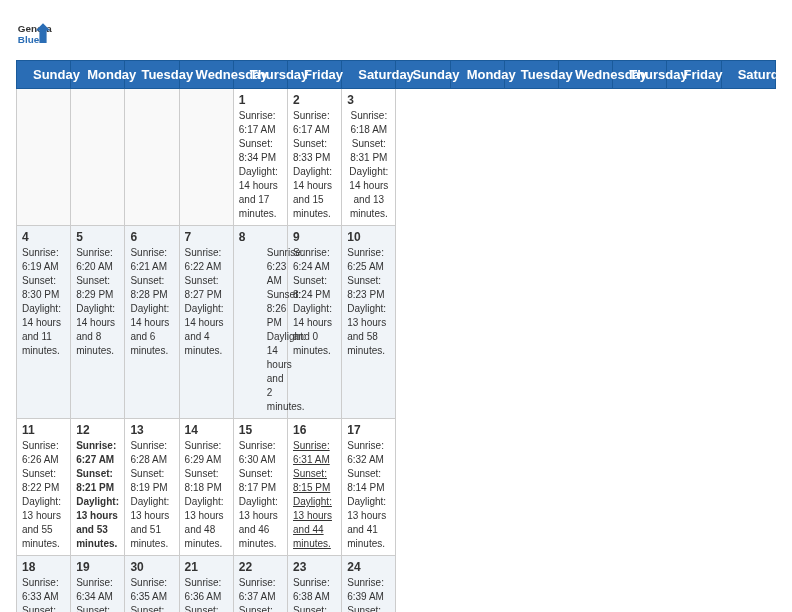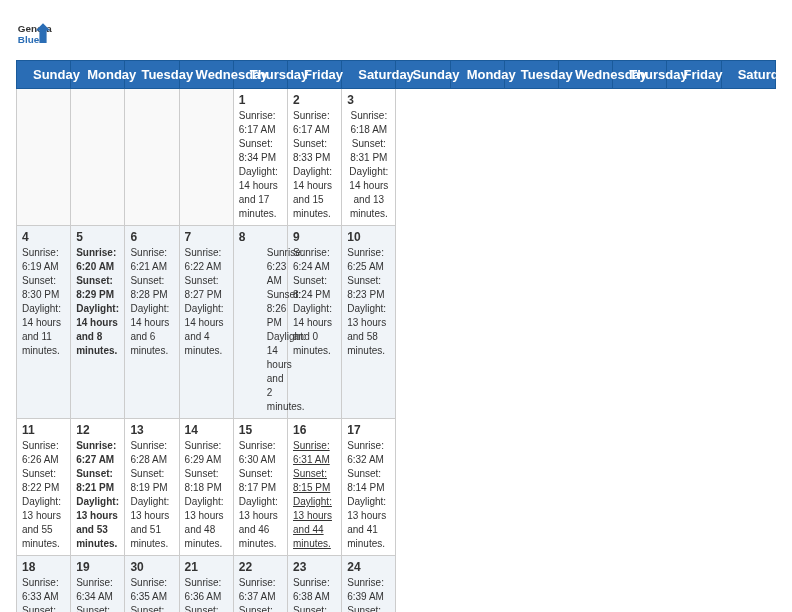--- a/index.html
+++ b/index.html
@@ -147,21 +147,21 @@
       <tr>
         <td>
           <span class="day-num">4</span>
           <div class="cell-content" style="white-space: pre-line;">Sunrise: 6:19 AM
 Sunset: 8:30 PM
 Daylight: 14 hours
 and 11 minutes.</div>
         </td>
         <td>
           <span class="day-num">5</span>
-          <div class="cell-content" style="white-space: pre-line; font-weight: bold;">Sunrise: 6:20 AM
+          <div class="cell-content" style="white-space: pre-line;">Sunrise: 6:20 AM
 Sunset: 8:29 PM
 Daylight: 14 hours
 and 8 minutes.</div>
         </td>
         <td>
           <span class="day-num">6</span>
           <div class="cell-content" style="white-space: pre-line;">Sunrise: 6:21 AM
 Sunset: 8:28 PM
 Daylight: 14 hours
 and 6 minutes.</div>

